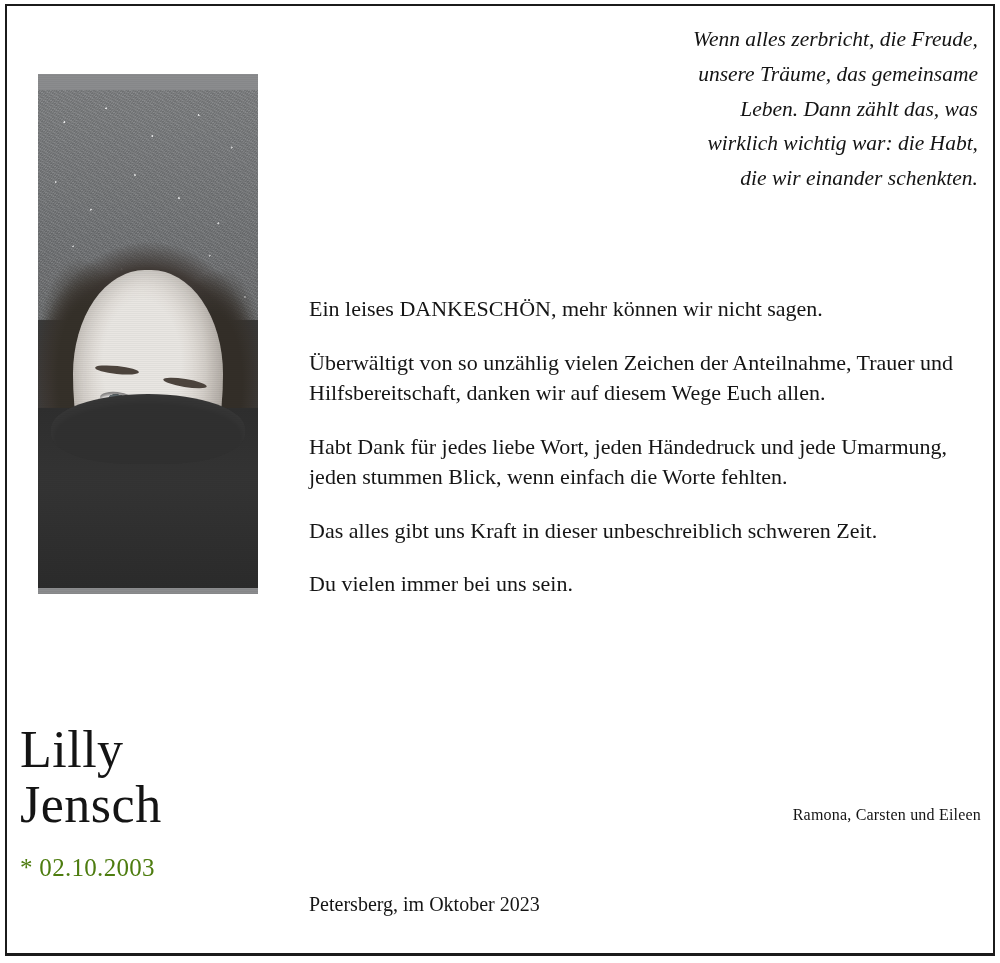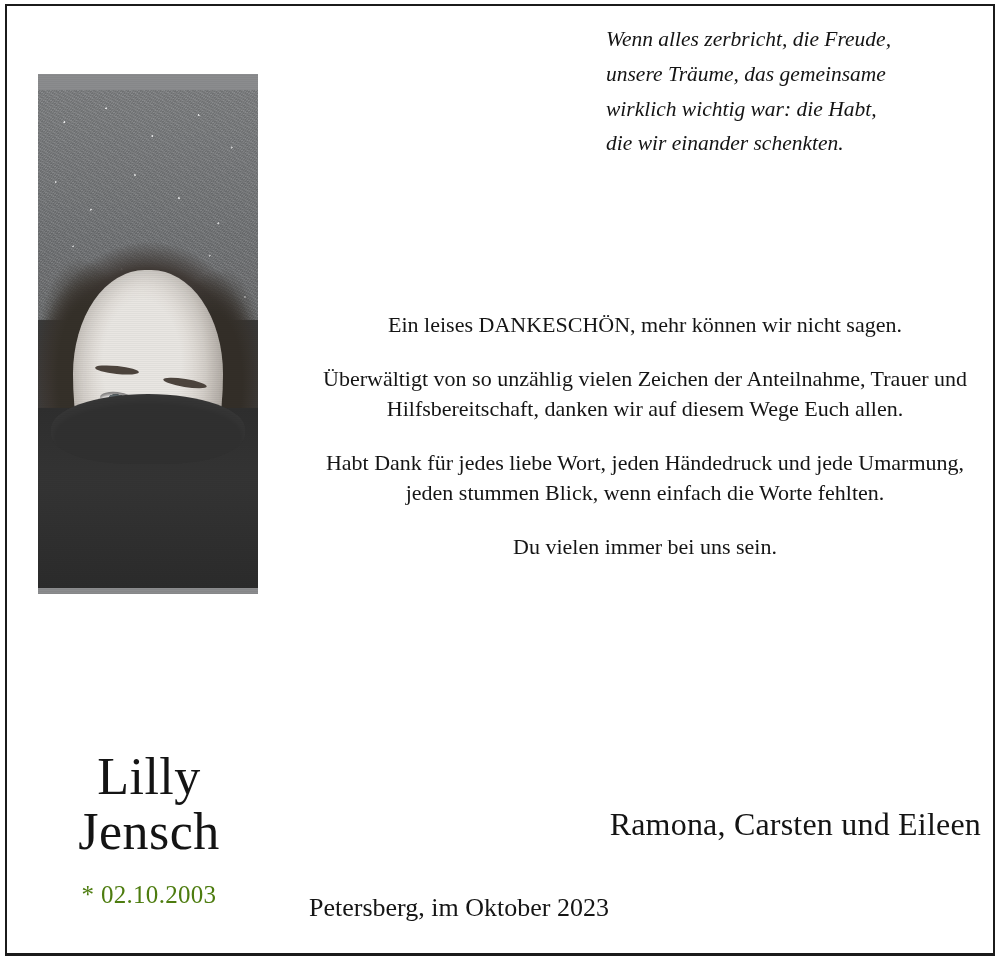--- a/index.html
+++ b/index.html
@@ -158,22 +158,21 @@
       repeating-linear-gradient(0deg, rgba(0,0,0,.035) 0 1px, rgba(255,255,255,.02) 1px 2px);
     mix-blend-mode: multiply;
   }
 
   
   #name-block {
     position: absolute;
     left: 20px;
     top: 722px;
     width: 258px;
-    text-align: center;
-    margin-top: 27px;
+    text-align: left;
   }
   .name-line {
     font-size: 52px;
     line-height: 1.06;
     font-weight: 400;
     letter-spacing: .5px;
     color: #141414;
   }
   .date-line {
     font-size: 25px;
@@ -186,54 +185,54 @@
   
   #poem {
     position: absolute;
     left: 606px;
     top: 22px;
     width: 372px;
     font-style: italic;
     font-size: 21.5px;
     line-height: 1.62;
     color: #141414;
+    text-align: right;
   }
   #poem div { white-space: nowrap; }
 
   
   #body-text {
     position: absolute;
     left: 309px;
     top: 294px;
     width: 672px;
     font-size: 22px;
     line-height: 1.36;
     color: #151515;
   }
   #body-text p {
-    margin: 16px 0 24px 0;
-    text-align: center;
+    margin: 0 0 24px 0;
   }
   #body-text p:last-child { margin-bottom: 0; }
 
   #signature {
     position: absolute;
     left: 309px;
     top: 806px;
     width: 672px;
     text-align: right;
-    font-size: 32px;
+    font-size: 16px;
     color: #141414;
     letter-spacing: .2px;
   }
   #place-date {
     position: absolute;
     left: 309px;
     top: 893px;
-    font-size: 26px;
+    font-size: 20px;
     color: #151515;
   }
 </style>
 </head>
 <body>
 
 <div id="card">
 
   <div id="frame"></div>
 
@@ -254,36 +253,38 @@
       <div class="ph-layer ph-mouth"></div>
       <div class="ph-layer ph-cloth"></div>
       <div class="ph-layer ph-bottomband"></div>
       <div class="ph-layer ph-grain"></div>
     </div>
   </div>
 
   <div id="poem">
     <div>Wenn alles zerbricht, die Freude,</div>
     <div>unsere Träume, das gemeinsame</div>
+    <div>Leben. Dann zählt das, was</div>
     <div>wirklich wichtig war: die Habt,</div>
     <div>die wir einander schenkten.</div>
   </div>
 
   <div id="name-block">
     <div class="name-line">Lilly</div>
     <div class="name-line">Jensch</div>
     <div id="dates">
       <div class="date-line">* 02.10.2003</div>
     </div>
   </div>
 
   <div id="body-text">
     <p>Ein leises DANKESCHÖN, mehr können wir nicht sagen.</p>
     <p>Überwältigt von so unzählig vielen Zeichen der Anteilnahme, Trauer und Hilfsbereitschaft, danken wir auf diesem Wege Euch allen.</p>
     <p>Habt Dank für jedes liebe Wort, jeden Händedruck und jede Umarmung, jeden stummen Blick, wenn einfach die Worte fehlten.</p>
+    <p>Das alles gibt uns Kraft in dieser unbeschreiblich schweren Zeit.</p>
     <p>Du vielen immer bei uns sein.</p>
   </div>
 
   <div id="signature">Ramona, Carsten und Eileen</div>
 
   <div id="place-date">Petersberg, im Oktober 2023</div>
 
 </div>
 
 </body></html>

